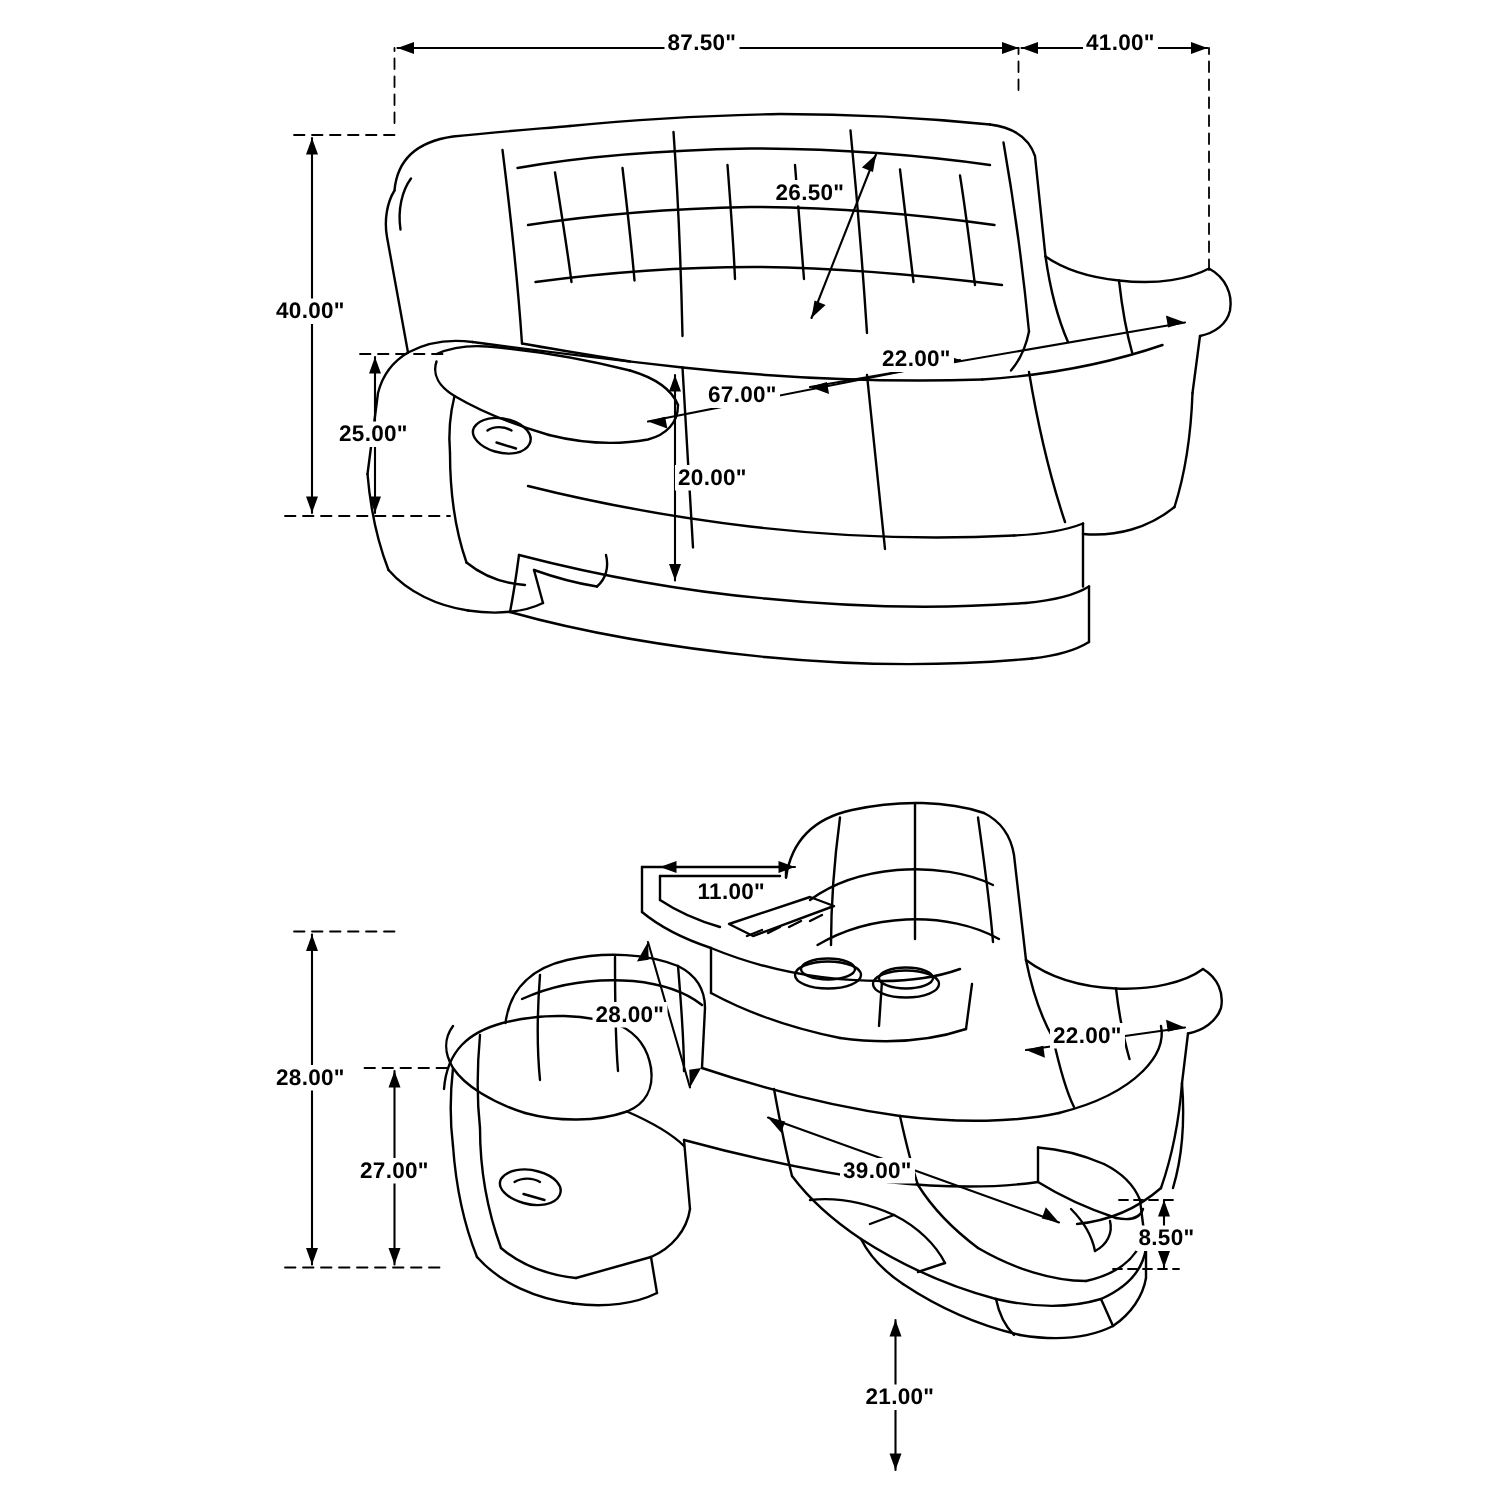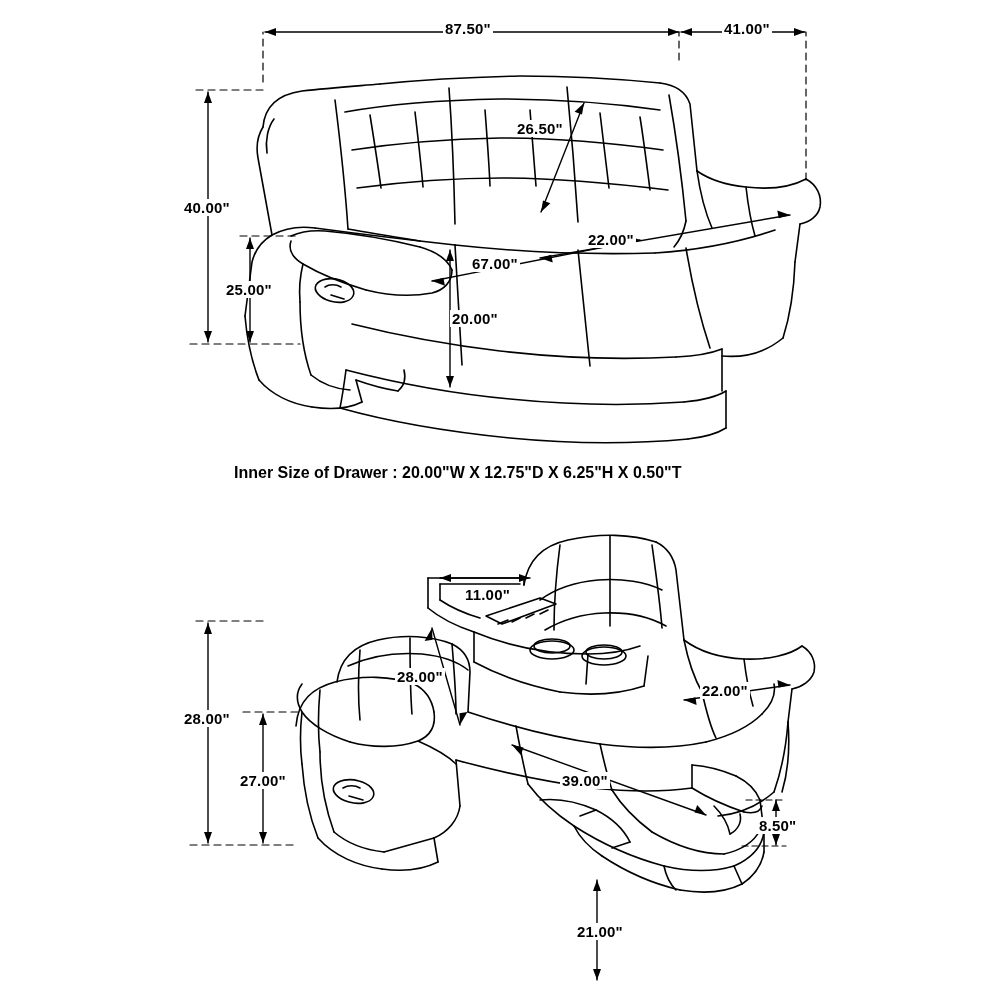--- a/index.html
+++ b/index.html
@@ -331,21 +331,20 @@
 
   <div class="dimlabel" style="left:443px; top:20px;">87.50"</div>
   <div class="dimlabel" style="left:722px; top:20px;">41.00"</div>
   <div class="dimlabel" style="left:182px; top:199px;">40.00"</div>
   <div class="dimlabel" style="left:515px; top:120px;">26.50"</div>
   <div class="dimlabel" style="left:224px; top:281px;">25.00"</div>
   <div class="dimlabel" style="left:586px; top:231px;">22.00"</div>
   <div class="dimlabel" style="left:470px; top:255px;">67.00"</div>
   <div class="dimlabel" style="left:450px; top:310px;">20.00"</div>
 
-  <div class="caption" style="left:234px; top:464px;">Inner Size of Drawer : 20.00"W X 12.75"D X 6.25"H X 0.50"T</div>
 
   <div class="dimlabel" style="left:463px; top:586px;">11.00"</div>
   <div class="dimlabel" style="left:395px; top:668px;">28.00"</div>
   <div class="dimlabel" style="left:700px; top:682px;">22.00"</div>
   <div class="dimlabel" style="left:182px; top:710px;">28.00"</div>
   <div class="dimlabel" style="left:238px; top:772px;">27.00"</div>
   <div class="dimlabel" style="left:560px; top:772px;">39.00"</div>
   <div class="dimlabel" style="left:757px; top:817px;">8.50"</div>
   <div class="dimlabel" style="left:575px; top:923px;">21.00"</div>
 

